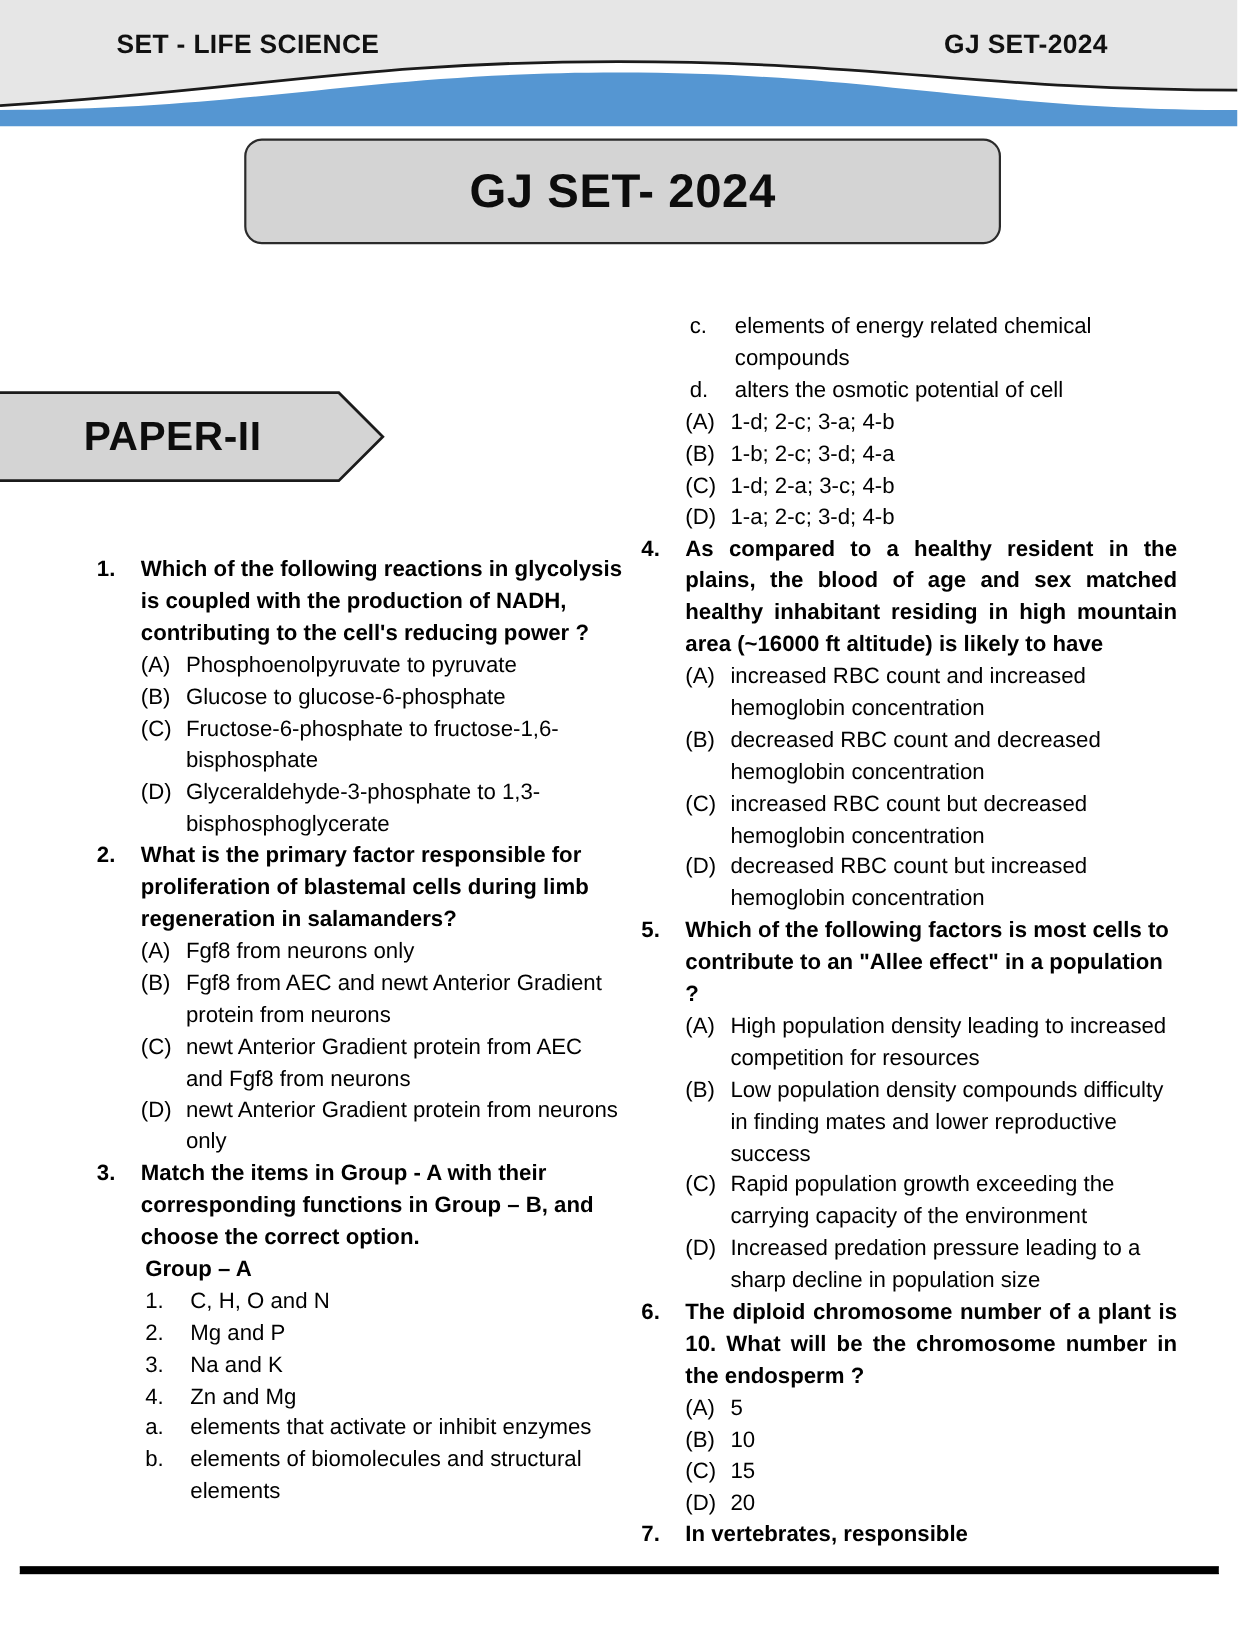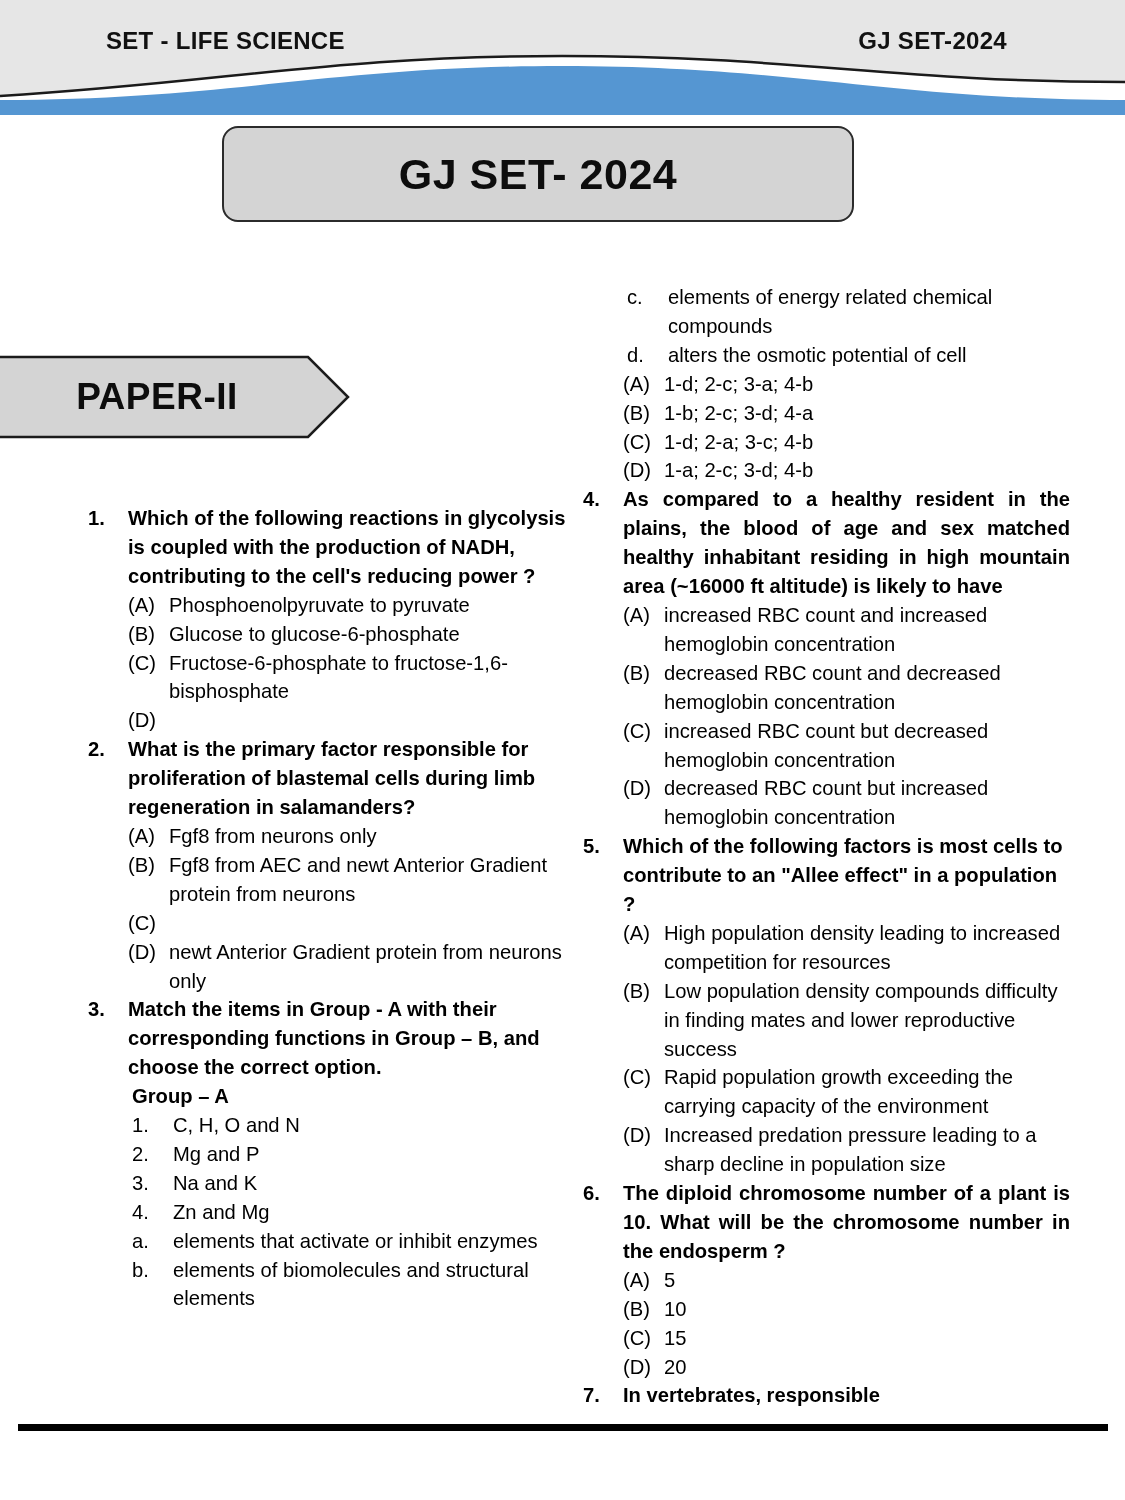--- a/index.html
+++ b/index.html
@@ -40,21 +40,21 @@
     color: #111;
   }
   #header-left-label  { left: 66px; margin-left: 40px; }
   #header-right-label { right: 118px; }
 
   
   #title-box {
     position: absolute;
     left: 222px;
     top: 126px;
-    width: 632px;
+    width: 688px;
     height: 96px;
     background: #d4d4d4;
     border: 2px solid #2b2b2b;
     border-radius: 16px;
     box-sizing: border-box;
     display: flex;
     align-items: center;
     justify-content: center;
   }
   #title-box-text {
@@ -211,38 +211,40 @@
     <div class="opt">
       <div class="opt-key">(B)</div>
       <div class="opt-val">Glucose to glucose-6-phosphate</div>
     </div>
     <div class="opt">
       <div class="opt-key">(C)</div>
       <div class="opt-val">Fructose-6-phosphate to fructose-1,6-bisphosphate</div>
     </div>
     <div class="opt">
       <div class="opt-key">(D)</div>
+      <div class="opt-val">Glyceraldehyde-3-phosphate to 1,3-bisphosphoglycerate</div>
     </div>
   </div>
 
   <div class="q">
     <div class="q-num">2.</div>
     <div class="q-text">What is the primary factor responsible for proliferation of blastemal cells during limb regeneration in salamanders?</div>
   </div>
   <div class="opts">
     <div class="opt">
       <div class="opt-key">(A)</div>
       <div class="opt-val">Fgf8 from neurons only</div>
     </div>
     <div class="opt">
       <div class="opt-key">(B)</div>
       <div class="opt-val">Fgf8 from AEC and newt Anterior Gradient protein from neurons</div>
     </div>
     <div class="opt">
       <div class="opt-key">(C)</div>
+      <div class="opt-val">newt Anterior Gradient protein from AEC and Fgf8 from neurons</div>
     </div>
     <div class="opt">
       <div class="opt-key">(D)</div>
       <div class="opt-val">newt Anterior Gradient protein from neurons only</div>
     </div>
   </div>
 
   <div class="q">
     <div class="q-num">3.</div>
     <div class="q-text">Match the items in Group - A with their corresponding functions in Group – B,  and choose the correct option.</div>

